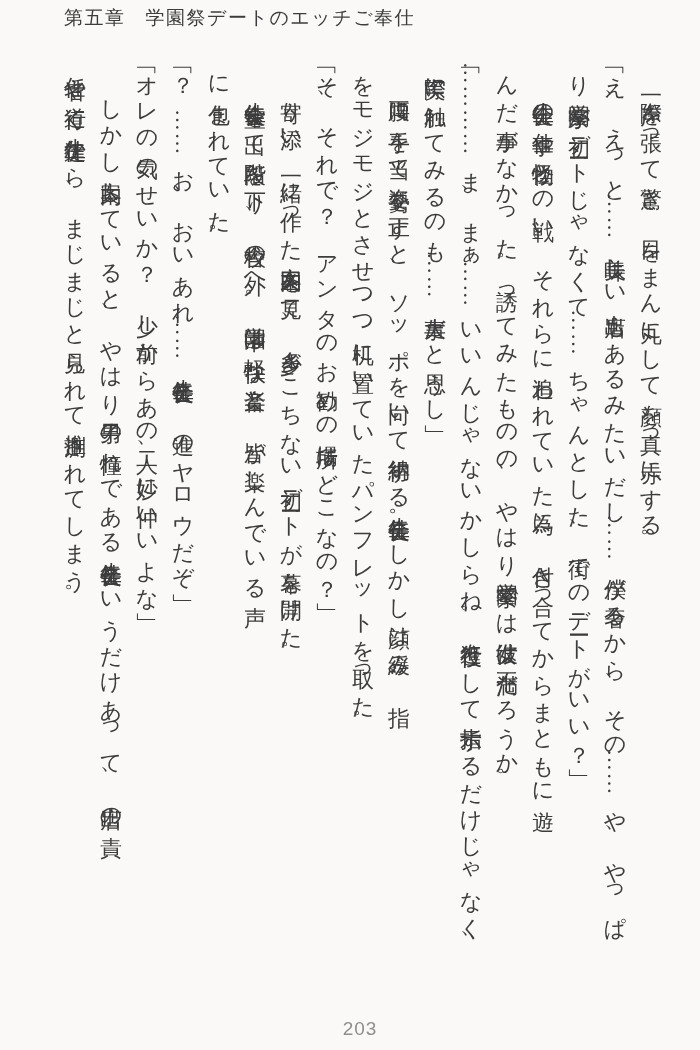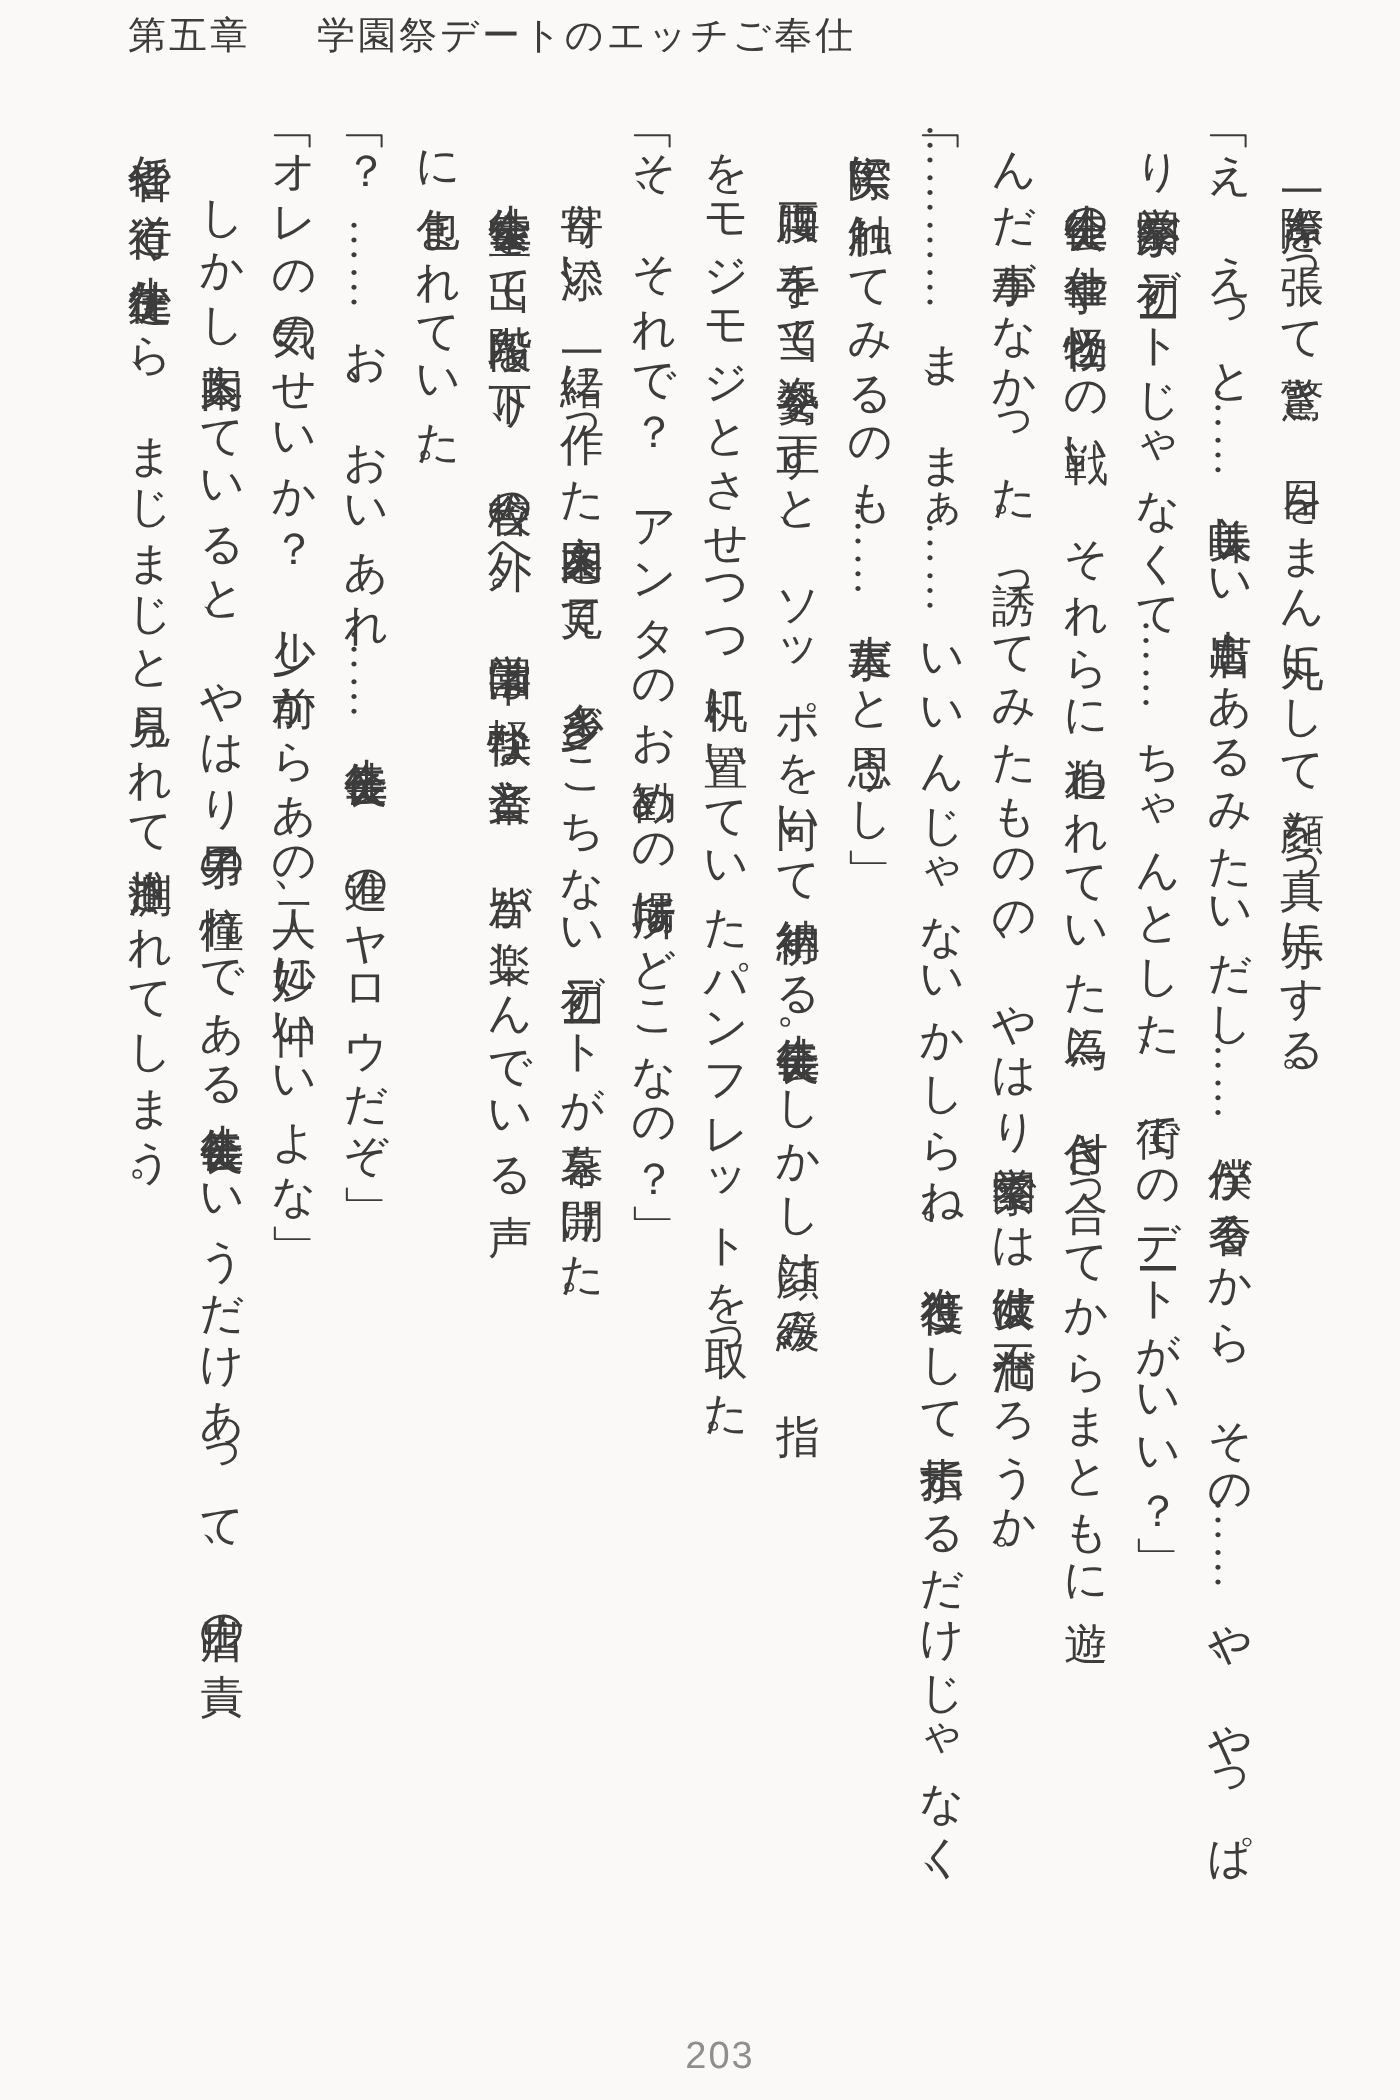--- a/index.html
+++ b/index.html
@@ -13,21 +13,21 @@
   }
   
   .chapter-header {
     position: absolute;
     top: 5px; left: 64px;
     font-size: 19px;
     letter-spacing: 1.5px;
     color: var(--ink, #3c3c3c);
     white-space: nowrap;
   }
-  .chapter-header .chapter-title { margin-left: 33px; }
+  .chapter-header .chapter-title { margin-left: 20px; }
 
   
   .novel-text {
     position: absolute;
     top: 60px; right: 31px;
     width: 614px; height: 948px;
     writing-mode: vertical-rl;
     text-orientation: mixed;
     font-size: 22px;
     line-height: 36px;           

